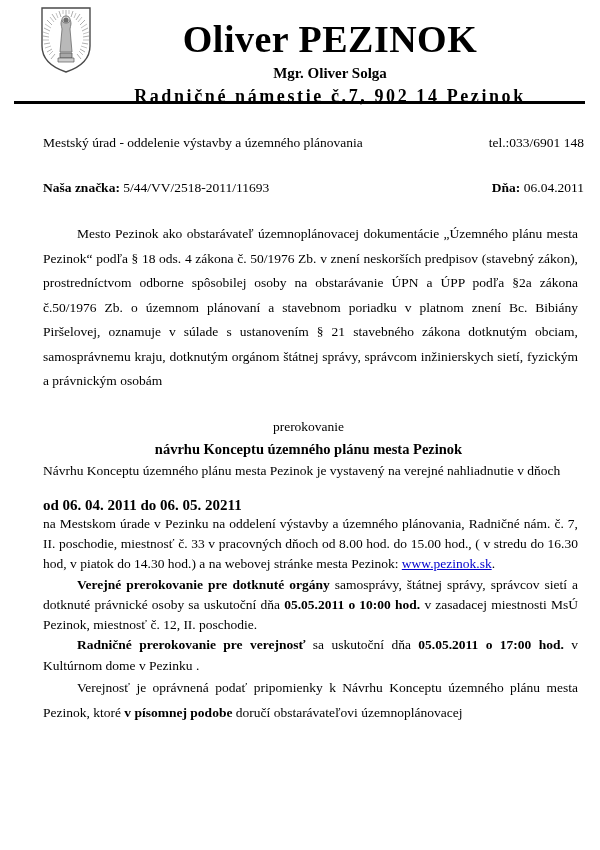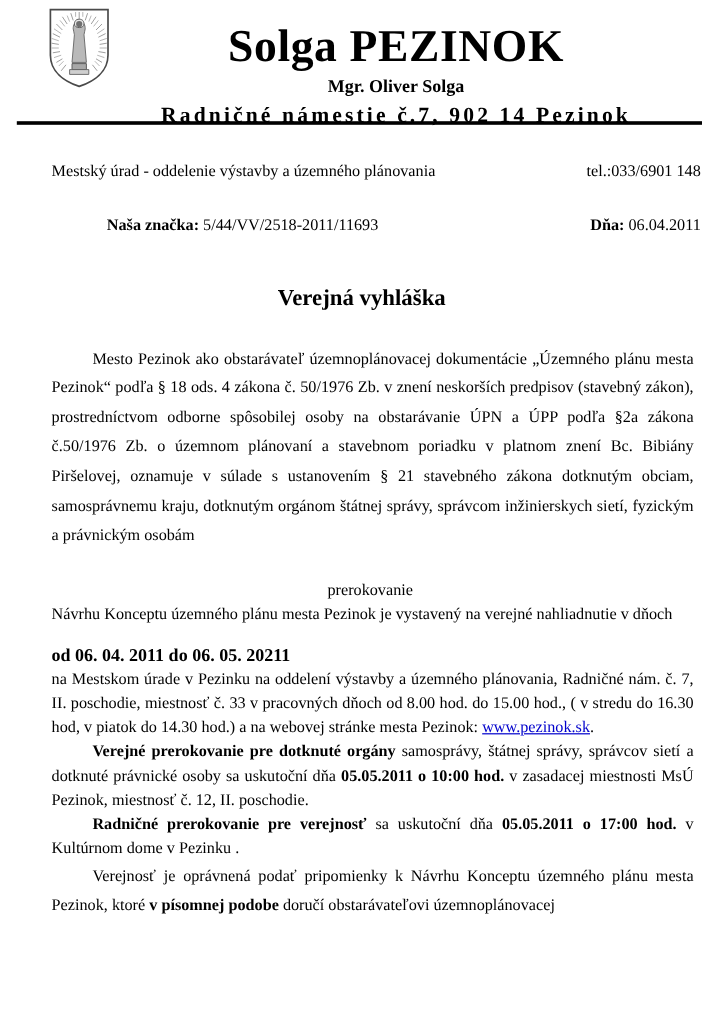--- a/index.html
+++ b/index.html
@@ -76,21 +76,21 @@
   }
   .meta-row {
     display: flex;
     justify-content: space-between;
     align-items: baseline;
     font-size: 13.5px;
   }
   .meta-row.first { margin-top: 23px; }
   .meta-row.second { margin-top: 29px; }
   .meta-right { padding-right: 2px; }
-  .meta-left b, .meta-right b { font-weight: bold; margin-left: 46px; }
+  .meta-left b, .meta-right b { font-weight: bold; }
 
   h1.doc-title {
     text-align: center;
     font-size: 19px;
     font-weight: bold;
     margin: 0;
     padding-top: 42px;
     padding-right: 26px;
     line-height: 1.2;
   }
@@ -187,21 +187,21 @@
         </g>
         <ellipse cx="26" cy="34" rx="13" ry="23" fill="#ffffff" opacity="0.55"></ellipse>
         <path d="M26 12 C22 12 21 15 21 18 C21 20 22 21 22 23 L20 46 L32 46 L30 23 C30 21 31 20 31 18 C31 15 30 12 26 12 Z" fill="#b9b9b9" stroke="#6b6b6b" stroke-width="0.8"></path>
         <path d="M26 10 C23 10 22 12 22 14 C22 16 24 17 26 17 C28 17 30 16 30 14 C30 12 29 10 26 10 Z" fill="#e8e8e8" stroke="#5a5a5a" stroke-width="0.8"></path>
         <circle cx="26" cy="14" r="2.6" fill="#6f6f6f"></circle>
         <path d="M20 47 L32 47 L32 52 L20 52 Z" fill="#a8a8a8" stroke="#5a5a5a" stroke-width="0.8"></path>
         <path d="M18 52 L34 52 L34 56 L18 56 Z" fill="#cfcfcf" stroke="#5a5a5a" stroke-width="0.7"></path>
       </svg>
     </div>
 
-    <div class="org-title">Solga PEZINOK</div>
+    <div class="org-title">Oliver PEZINOK</div>
     <div class="org-person">Mgr. Oliver Solga</div>
     <div class="org-address">Radničné námestie č.7, 902 14 Pezinok</div>
     <div class="rule"></div>
   </div>
 
   <div class="content">
 
     <div class="meta-row first">
       <span class="meta-left">Mestský úrad - oddelenie výstavby a územného plánovania</span>
       <span class="meta-right">tel.:033/6901 148</span>
@@ -209,26 +209,26 @@
 
     <div class="meta-row second">
       <span class="meta-left">
         <b>Naša značka:</b><span> 5/44/VV/2518-2011/11693</span>
       </span>
       <span class="meta-right">
         <b>Dňa:</b><span> 06.04.2011</span>
       </span>
     </div>
 
-    <h1 class="doc-title">Verejná vyhláška</h1>
 
     <p class="para indent gap-1">Mesto Pezinok ako obstarávateľ územnoplánovacej dokumentácie „Územného plánu mesta Pezinok“ podľa § 18 ods. 4 zákona č. 50/1976 Zb. v znení neskorších predpisov (stavebný zákon), prostredníctvom odborne spôsobilej osoby na obstarávanie ÚPN a ÚPP podľa §2a zákona č.50/1976 Zb. o územnom plánovaní a stavebnom poriadku  v platnom znení Bc. Bibiány Piršelovej, oznamuje v súlade s ustanovením § 21 stavebného zákona dotknutým obciam, samosprávnemu kraju, dotknutým orgánom štátnej správy, správcom inžinierskych sietí, fyzickým a právnickým osobám</p>
 
     <div class="center-line spaced-top">prerokovanie</div>
 
+    <div class="center-line bold">návrhu Konceptu  územného plánu  mesta Pezinok</div>
 
     <p class="tight">Návrhu Konceptu územného plánu mesta Pezinok je vystavený na verejné nahliadnutie v dňoch</p>
 
     <div class="date-range">od 06. 04. 2011 do 06. 05. 20211</div>
 
     <p class="tight block-gap">
       <span>na Mestskom úrade v Pezinku na oddelení výstavby a územného plánovania, Radničné nám. č. 7,      II. poschodie, miestnosť č. 33 v pracovných dňoch od 8.00 hod. do 15.00 hod., ( v stredu do 16.30 hod, v piatok do 14.30 hod.) a na webovej stránke mesta Pezinok: </span><a class="weblink" href="#">www.pezinok.sk</a><span>.</span>
     </p>
 
     <p class="tight indent block-gap-lg">

